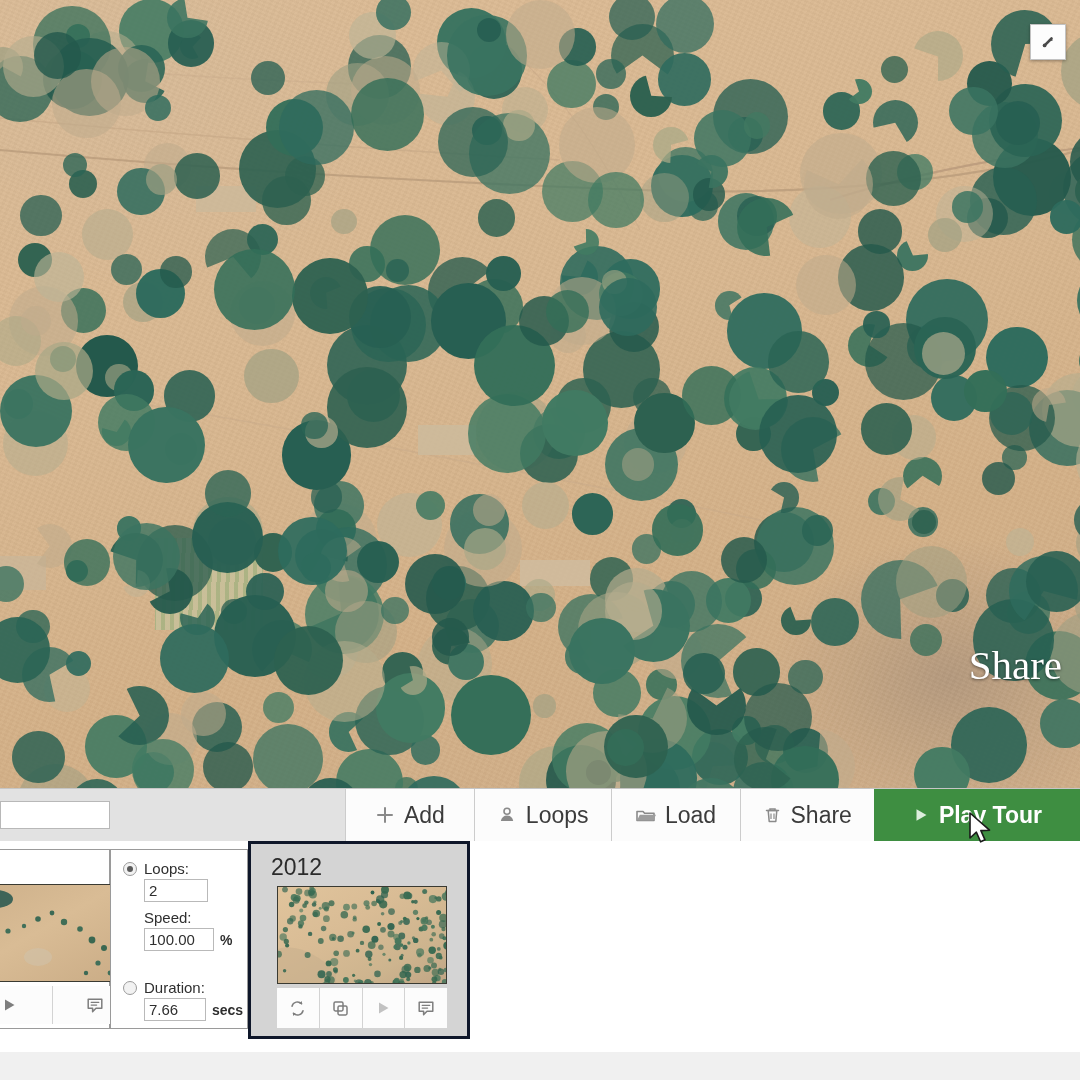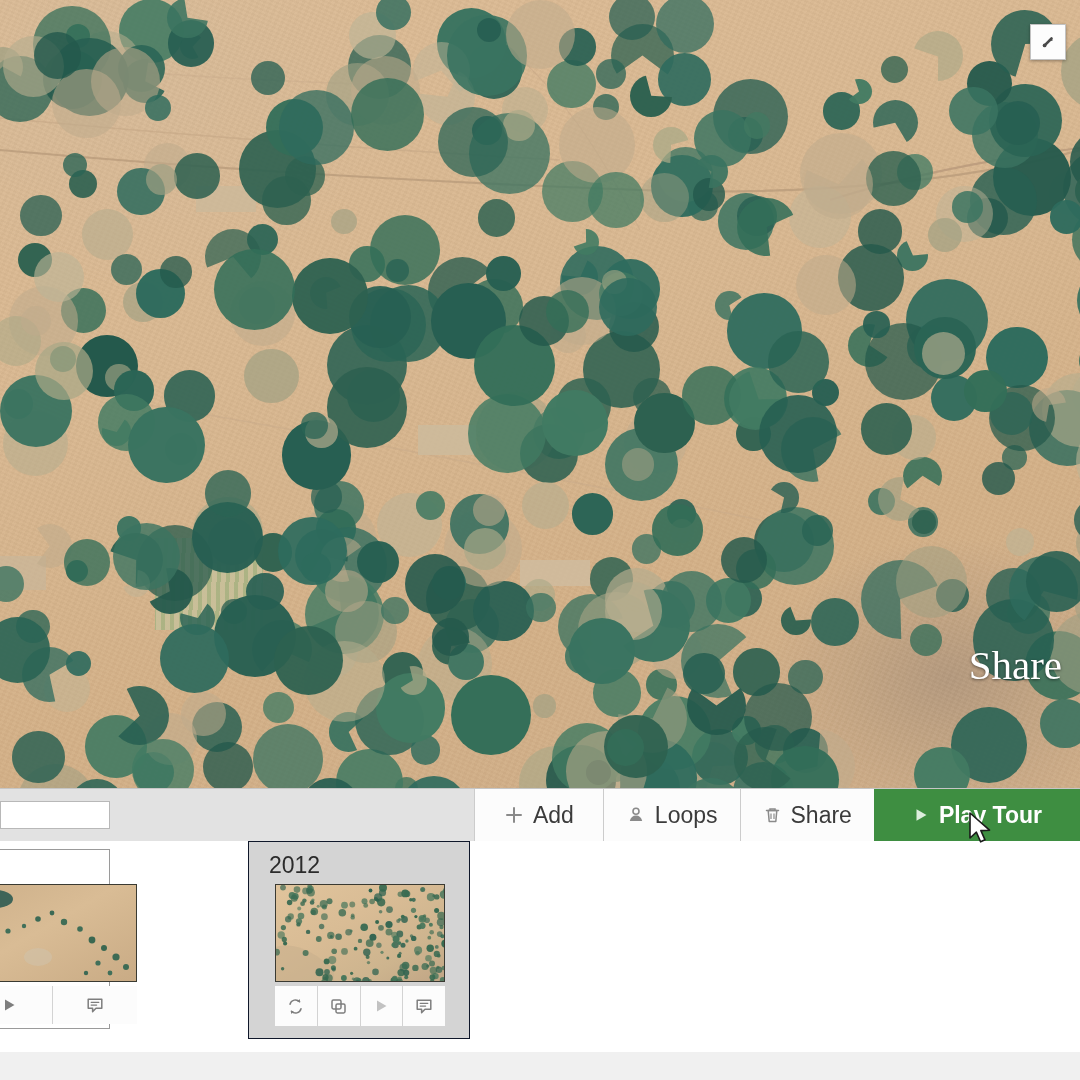--- a/index.html
+++ b/index.html
@@ -129,21 +129,21 @@
   .s-input{
     border:1px solid #b9b9b9;background:#fff;height:23px;width:64px;
     font-size:15px;color:#2f2f2f;padding:0 4px;box-sizing:border-box;outline:none;
     font-family:"Liberation Sans", sans-serif;
   }
   .s-unit{font-size:14px;color:#2f2f2f;font-weight:bold;}
 
   
   .card.c2012{
     left:248px;top:0px;width:222px;height:198px;
-    background:#d4d4d4;border:1px solid #0f172a;
+    background:#d4d4d4;border:3px solid #0f172a;
   }
   .c2012-title{
     position:absolute;left:20px;top:10px;font-size:23px;color:#2b2b2b;
   }
   .c2012-thumb{left:26px;top:42px;width:170px;height:98px;}
   .c2012-btns{left:26px;top:144px;width:170px;height:40px;}
 
   
   .cursor{position:absolute;left:968px;top:812px;pointer-events:none;z-index:60;}
 </style>
@@ -594,20 +594,29 @@
     <div class="tb-btn">
       <span class="ic">
         <svg width="20" height="20" viewBox="0 0 20 20">
             <circle cx="10" cy="6.2" r="3" fill="none" stroke="#8a8a8a" stroke-width="1.6"></circle>
             <path d="M3.8 16c.6-3.7 3.2-5.6 6.2-5.6s5.6 1.9 6.2 5.6z" fill="#8a8a8a"></path>
           </svg>
       </span>
       <span>Loops</span>
     </div>
 
+    <div class="tb-btn">
+      <span class="ic">
+        <svg width="21" height="20" viewBox="0 0 21 20">
+            <path d="M2 15.5V6.5h6l1.6 1.8H19v7.2z" fill="none" stroke="#8a8a8a" stroke-width="1.6" stroke-linejoin="round"></path>
+            <path d="M2 15.5 4.8 9.8H21L18.2 15.5z" fill="#9d9d9d"></path>
+          </svg>
+      </span>
+      <span>Load</span>
+    </div>
 
 
     <div class="tb-btn">
       <span class="ic">
         <svg width="19" height="20" viewBox="0 0 19 20">
             <path d="M3.5 5.6h12" stroke="#8a8a8a" stroke-width="1.5" stroke-linecap="round"></path>
             <path d="M7 5.6V4.1h5v1.5" fill="none" stroke="#8a8a8a" stroke-width="1.5"></path>
             <path d="M5.2 5.6 6.2 16.5h6.6l1-10.9z" fill="none" stroke="#8a8a8a" stroke-width="1.5" stroke-linejoin="round"></path>
             <path d="M8 8.4v5.6M11 8.4v5.6" stroke="#8a8a8a" stroke-width="1.2"></path>
           </svg>
@@ -658,20 +667,46 @@
         </div>
         <div class="cbtn">
           <svg width="20" height="20" viewBox="0 0 20 20">
               <path d="M3.2 4.2h13.6v9H11l-3.4 3.4V13.2H3.2z" fill="none" stroke="#7e7e7e" stroke-width="1.5" stroke-linejoin="round"></path>
               <path d="M6.2 7.3h7.6M6.2 10.1h5.4" stroke="#7e7e7e" stroke-width="1.3" stroke-linecap="round"></path>
             </svg>
         </div>
       </div>
     </div>
 
+    <div class="settings">
+      <div class="s-row">
+        <div class="radio on"></div>
+        <span class="s-label">Loops:</span>
+      </div>
+      <div class="s-field">
+        <input class="s-input" value="2" style="">
+      </div>
+
+      <div class="s-field" style="margin-top:7px;">
+        <span class="s-label">Speed:</span>
+      </div>
+      <div class="s-field">
+        <input class="s-input" style="width: 70px;" value="100.00">
+        <span class="s-unit">%</span>
+      </div>
+
+      <div class="s-row" style="margin-top:28px;">
+        <div class="radio"></div>
+        <span class="s-label">Duration:</span>
+      </div>
+      <div class="s-field">
+        <input class="s-input" style="width: 62px;" value="7.66">
+        <span class="s-unit">secs</span>
+      </div>
+    </div>
 
     <div class="card c2012">
       <div class="c2012-title">2012</div>
       <div class="card-thumb c2012-thumb">
         <div style="position:absolute;inset:0;background:linear-gradient(150deg,#e0c49c 0%,#d9bc95 40%,#cdb48e 75%,#c0a585 100%);"></div>
         <svg width="170" height="98" style="position:absolute;inset:0;" id="thumb2012">
             <path d="M0,62 C22,56 40,70 58,84 L58,98 L0,98 Z" fill="#c5ae8c" opacity=".5"></path>
             <circle cx="166.4" cy="51.2" r="2.0" fill="#46765b" opacity="0.96"></circle>
             <circle cx="119.4" cy="59.9" r="3.3" fill="#2f6350" opacity="0.80"></circle>
             <circle cx="137.7" cy="53.4" r="2.7" fill="#2f6350" opacity="0.93"></circle>

